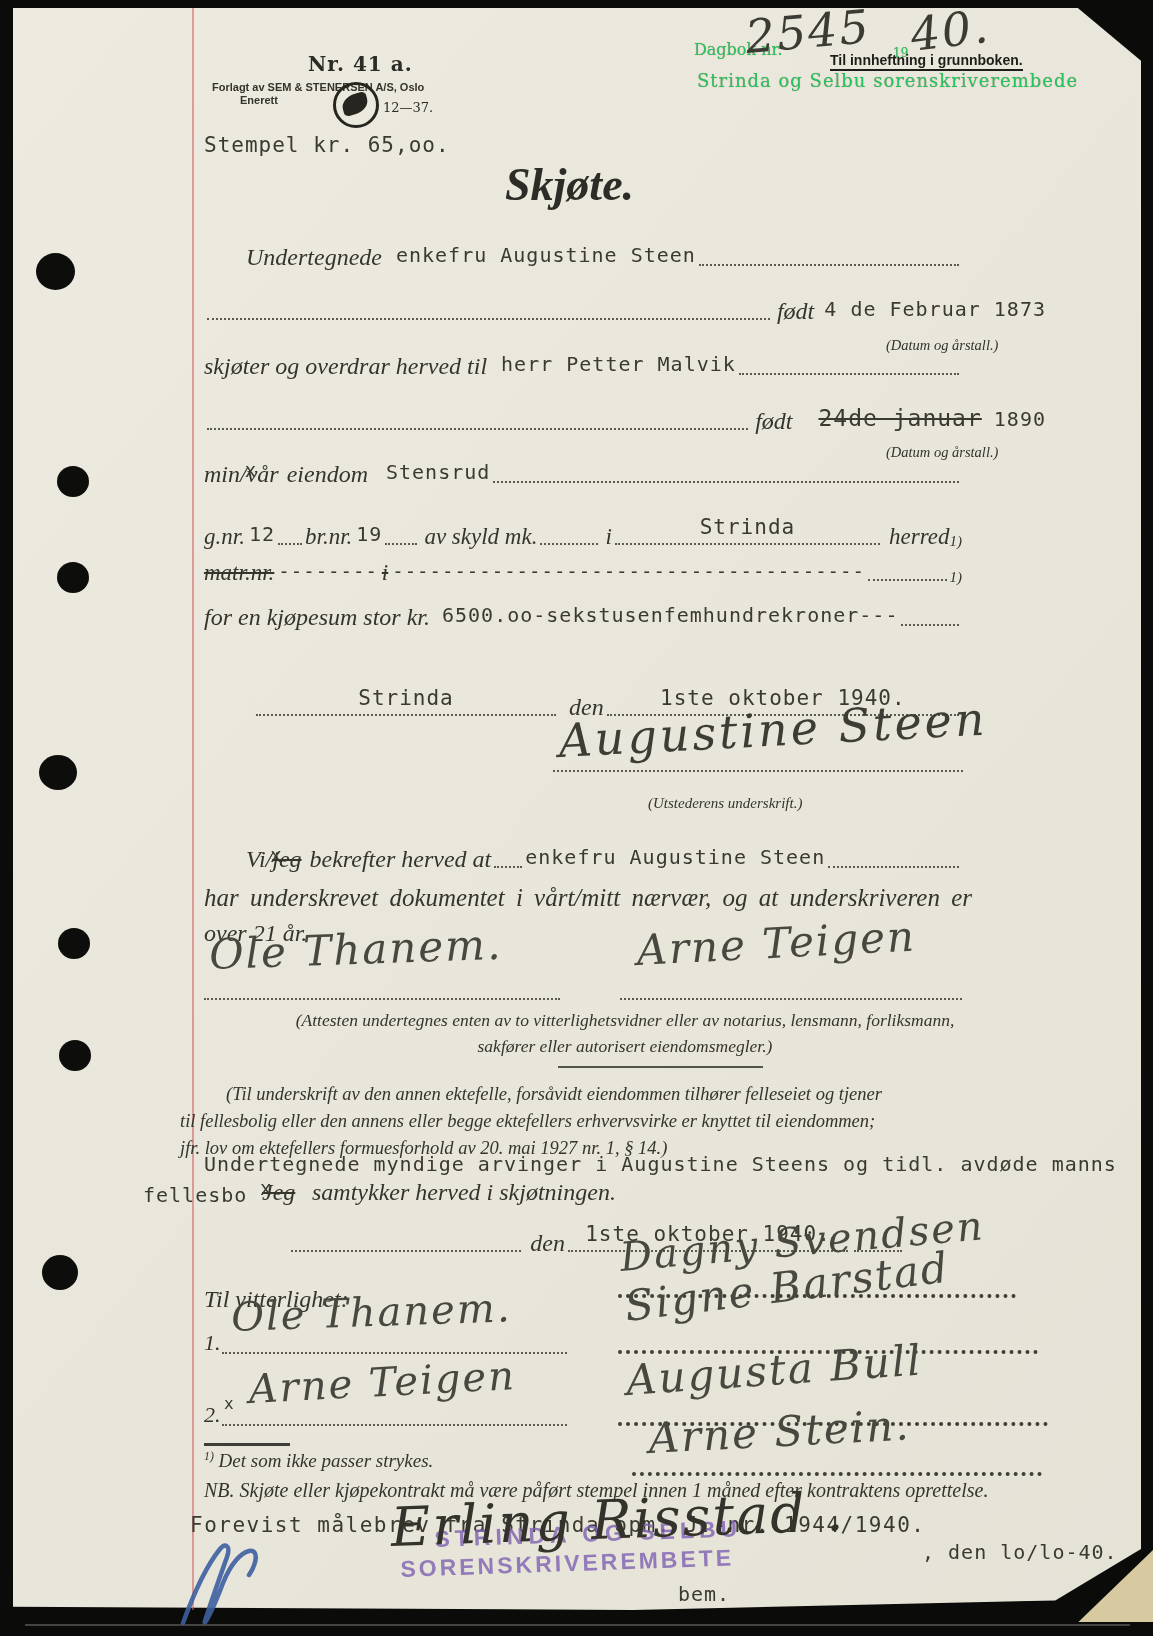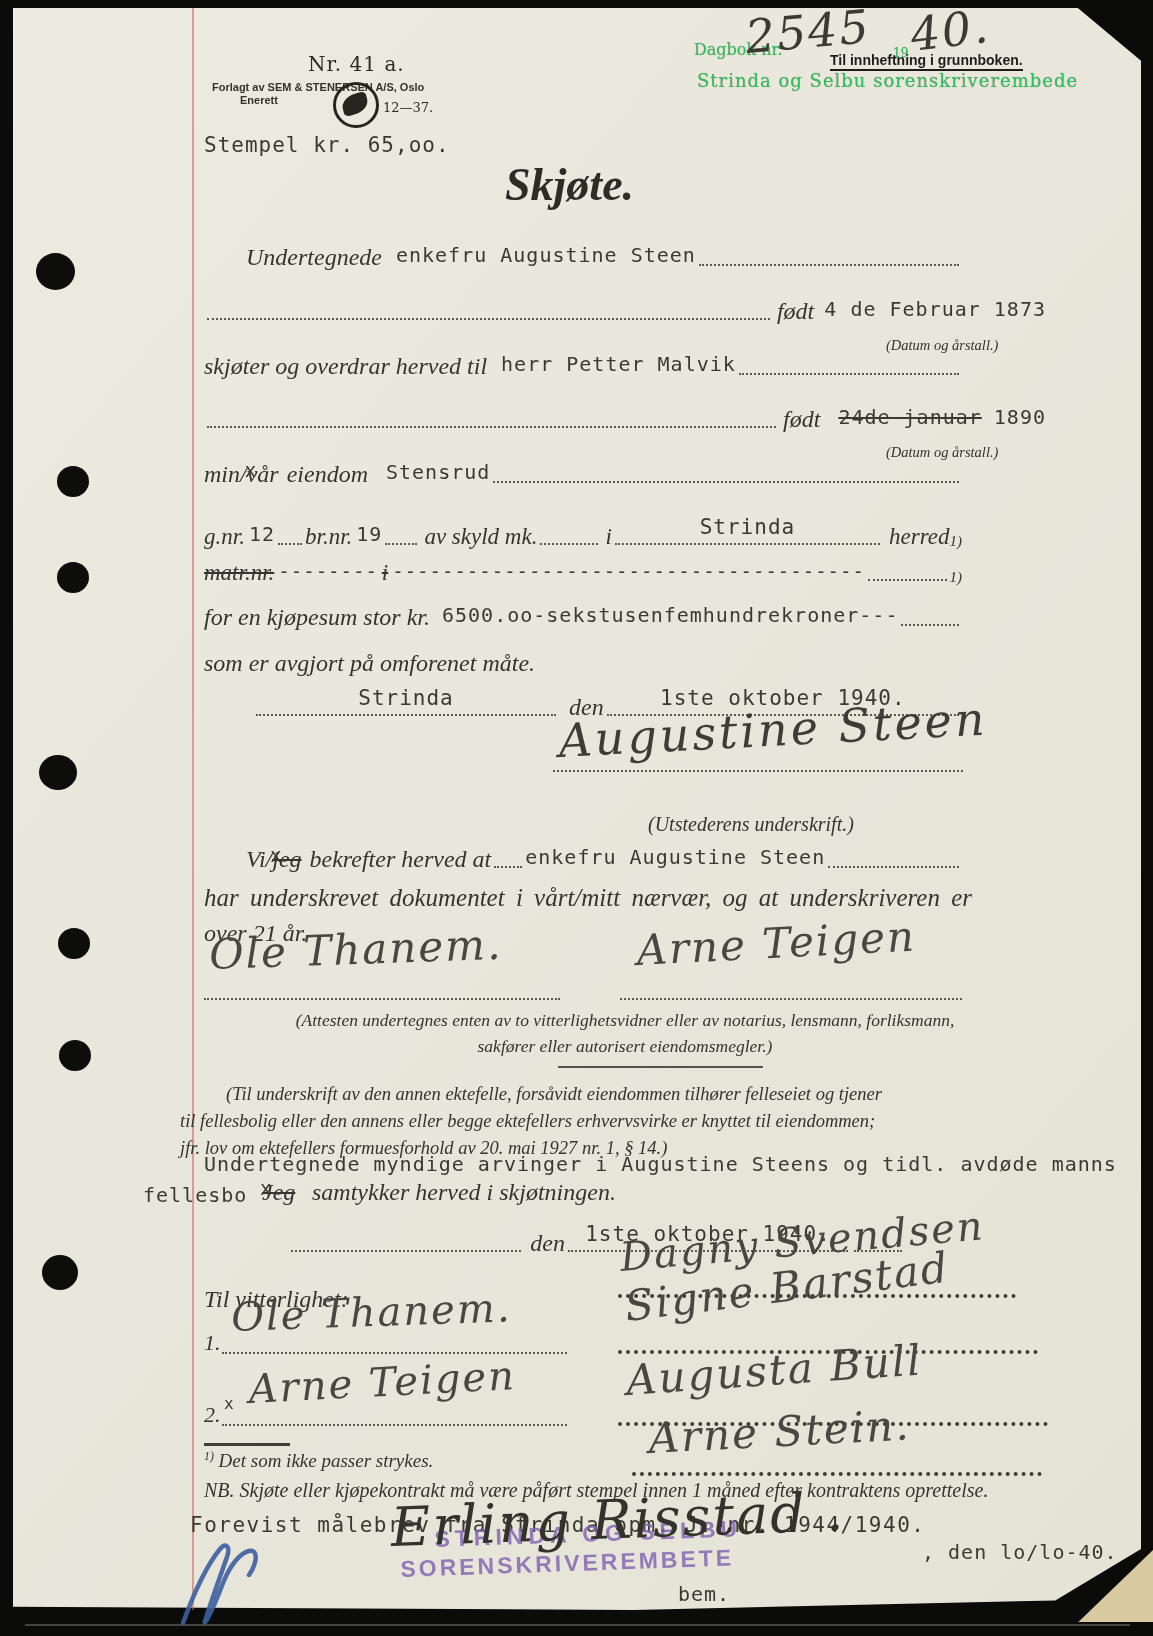--- a/index.html
+++ b/index.html
@@ -50,21 +50,21 @@
   <div class="hole" style="left:57px;top:466px;width:32px;height:31px;"></div>
   <div class="hole" style="left:57px;top:562px;width:32px;height:31px;"></div>
   <div class="hole" style="left:39px;top:755px;width:38px;height:35px;"></div>
   <div class="hole" style="left:58px;top:928px;width:32px;height:31px;"></div>
   <div class="hole" style="left:59px;top:1040px;width:32px;height:31px;"></div>
   <div class="hole" style="left:42px;top:1255px;width:36px;height:35px;"></div>
 
   <div class="txt">
 
     
-    <div class="a" style="left:308px;top:52px;font-size:20px;font-weight:normal;letter-spacing:1px;color:#2c2b25;">Nr. 41 a.</div>
+    <div class="a" style="left:308px;top:52px;font-size:20px;font-weight:bold;letter-spacing:1px;color:#2c2b25;">Nr. 41 a.</div>
     <div class="a sans" style="left:212px;top:81px;font-size:11px;font-weight:bold;color:#34332c;">Forlagt av SEM &amp; STENERSEN A/S, Oslo</div>
     <div class="a sans" style="left:240px;top:94px;font-size:11px;font-weight:bold;color:#34332c;">Enerett</div>
     <div class="a" style="left:333px;top:82px;width:40px;height:40px;border:3px solid #26251f;border-radius:50%;">
       <div style="position:absolute;left:6px;top:9px;width:26px;height:20px;background:#26251f;border-radius:60% 20% 60% 20%;transform:rotate(-15deg);"></div>
     </div>
     <div class="a" style="left:383px;top:100px;font-size:13px;color:#2c2b25;">12—37.</div>
 
     
     <div class="a red" style="left:694px;top:40px;font-size:16px;">Dagbok nr.</div>
     <div class="a hand" style="left:748px;top:10px;font-size:46px;color:#3c3b33;transform:rotate(-5deg);">2545</div>
@@ -98,21 +98,21 @@
     <div class="row" style="left:204px;top:352px;width:758px;">
       <span class="it dfix" style="font-size:24px;">skjøter og overdrar herved til</span>
       <span class="tw dfix raised" style="font-size:20px;margin-left:14px;">herr Petter Malvik</span>
       <span class="dots"></span>
     </div>
 
     
     <div class="row" style="left:204px;top:405px;width:842px;">
       <span class="dots"></span>
       <span class="it dfix" style="font-size:24px;margin-left:4px;">født</span>
-      <span class="tw dfix raised strike" style="font-size:20px;margin-left:18px;">24de januar</span>
+      <span class="tw dfix raised strike" style="font-size:23px;margin-left:26px;">24de januar</span>
       <span class="tw dfix raised" style="font-size:20px;margin-left:12px;">1890</span>
     </div>
     <div class="a it cap" style="left:886px;top:444px;">(Datum og årstall.)</div>
 
     
     <div class="row" style="left:204px;top:460px;width:758px;">
       <span class="it dfix" style="font-size:24px;">min/</span>
       <span class="xwrap dfix">
         <span class="it" style="font-size:24px;">vår</span>
         <span class="xmark">x</span>
@@ -151,37 +151,36 @@
     </div>
 
     
     <div class="row" style="left:204px;top:603px;width:758px;">
       <span class="it dfix" style="font-size:24px;">for en kjøpesum stor kr.</span>
       <span class="tw dfix raised" style="font-size:20px;margin-left:12px;">6500.oo-sekstusenfemhundrekroner---</span>
       <span class="dots"></span>
     </div>
 
     
-    <div class="a it" style="left:204px;top:650px;font-size:24px;">som er avgjort på omforenet måte.</div>
 
     
     <div class="row" style="left:253px;top:686px;width:709px;">
       <span class="slot" style="width:300px;">
         <span class="tw raised" style="font-size:21px;">Strinda</span>
       </span>
       <span class="it dfix" style="font-size:24px;margin-left:10px;">den</span>
       <span class="slot" style="flex:1;">
         <span class="tw raised" style="font-size:21px;">1ste oktober 1940.</span>
       </span>
     </div>
 
     
     <div class="a hand" style="left:560px;top:714px;font-size:46px;letter-spacing:3px;transform:rotate(-3deg);color:#3e3d35;">Augustine Steen</div>
     <div class="dotline" style="left:553px;top:770px;width:410px;"></div>
-    <div class="a it" style="left:648px;top:813px;font-size:20px;">(Utstederens underskrift.)</div>
+    <div class="a it" style="left:648px;top:795px;font-size:15px;">(Utstederens underskrift.)</div>
 
     
     <div class="row" style="left:246px;top:845px;width:716px;">
       <span class="it dfix" style="font-size:24px;">Vi/</span>
       <span class="xwrap dfix">
         <span class="it strike" style="font-size:24px;">jeg</span>
         <span class="xmark">x</span>
       </span>
       <span class="it dfix" style="font-size:24px;margin-left:8px;">bekrefter herved at</span>
       <span class="dots dfix" style="width:28px;"></span>

